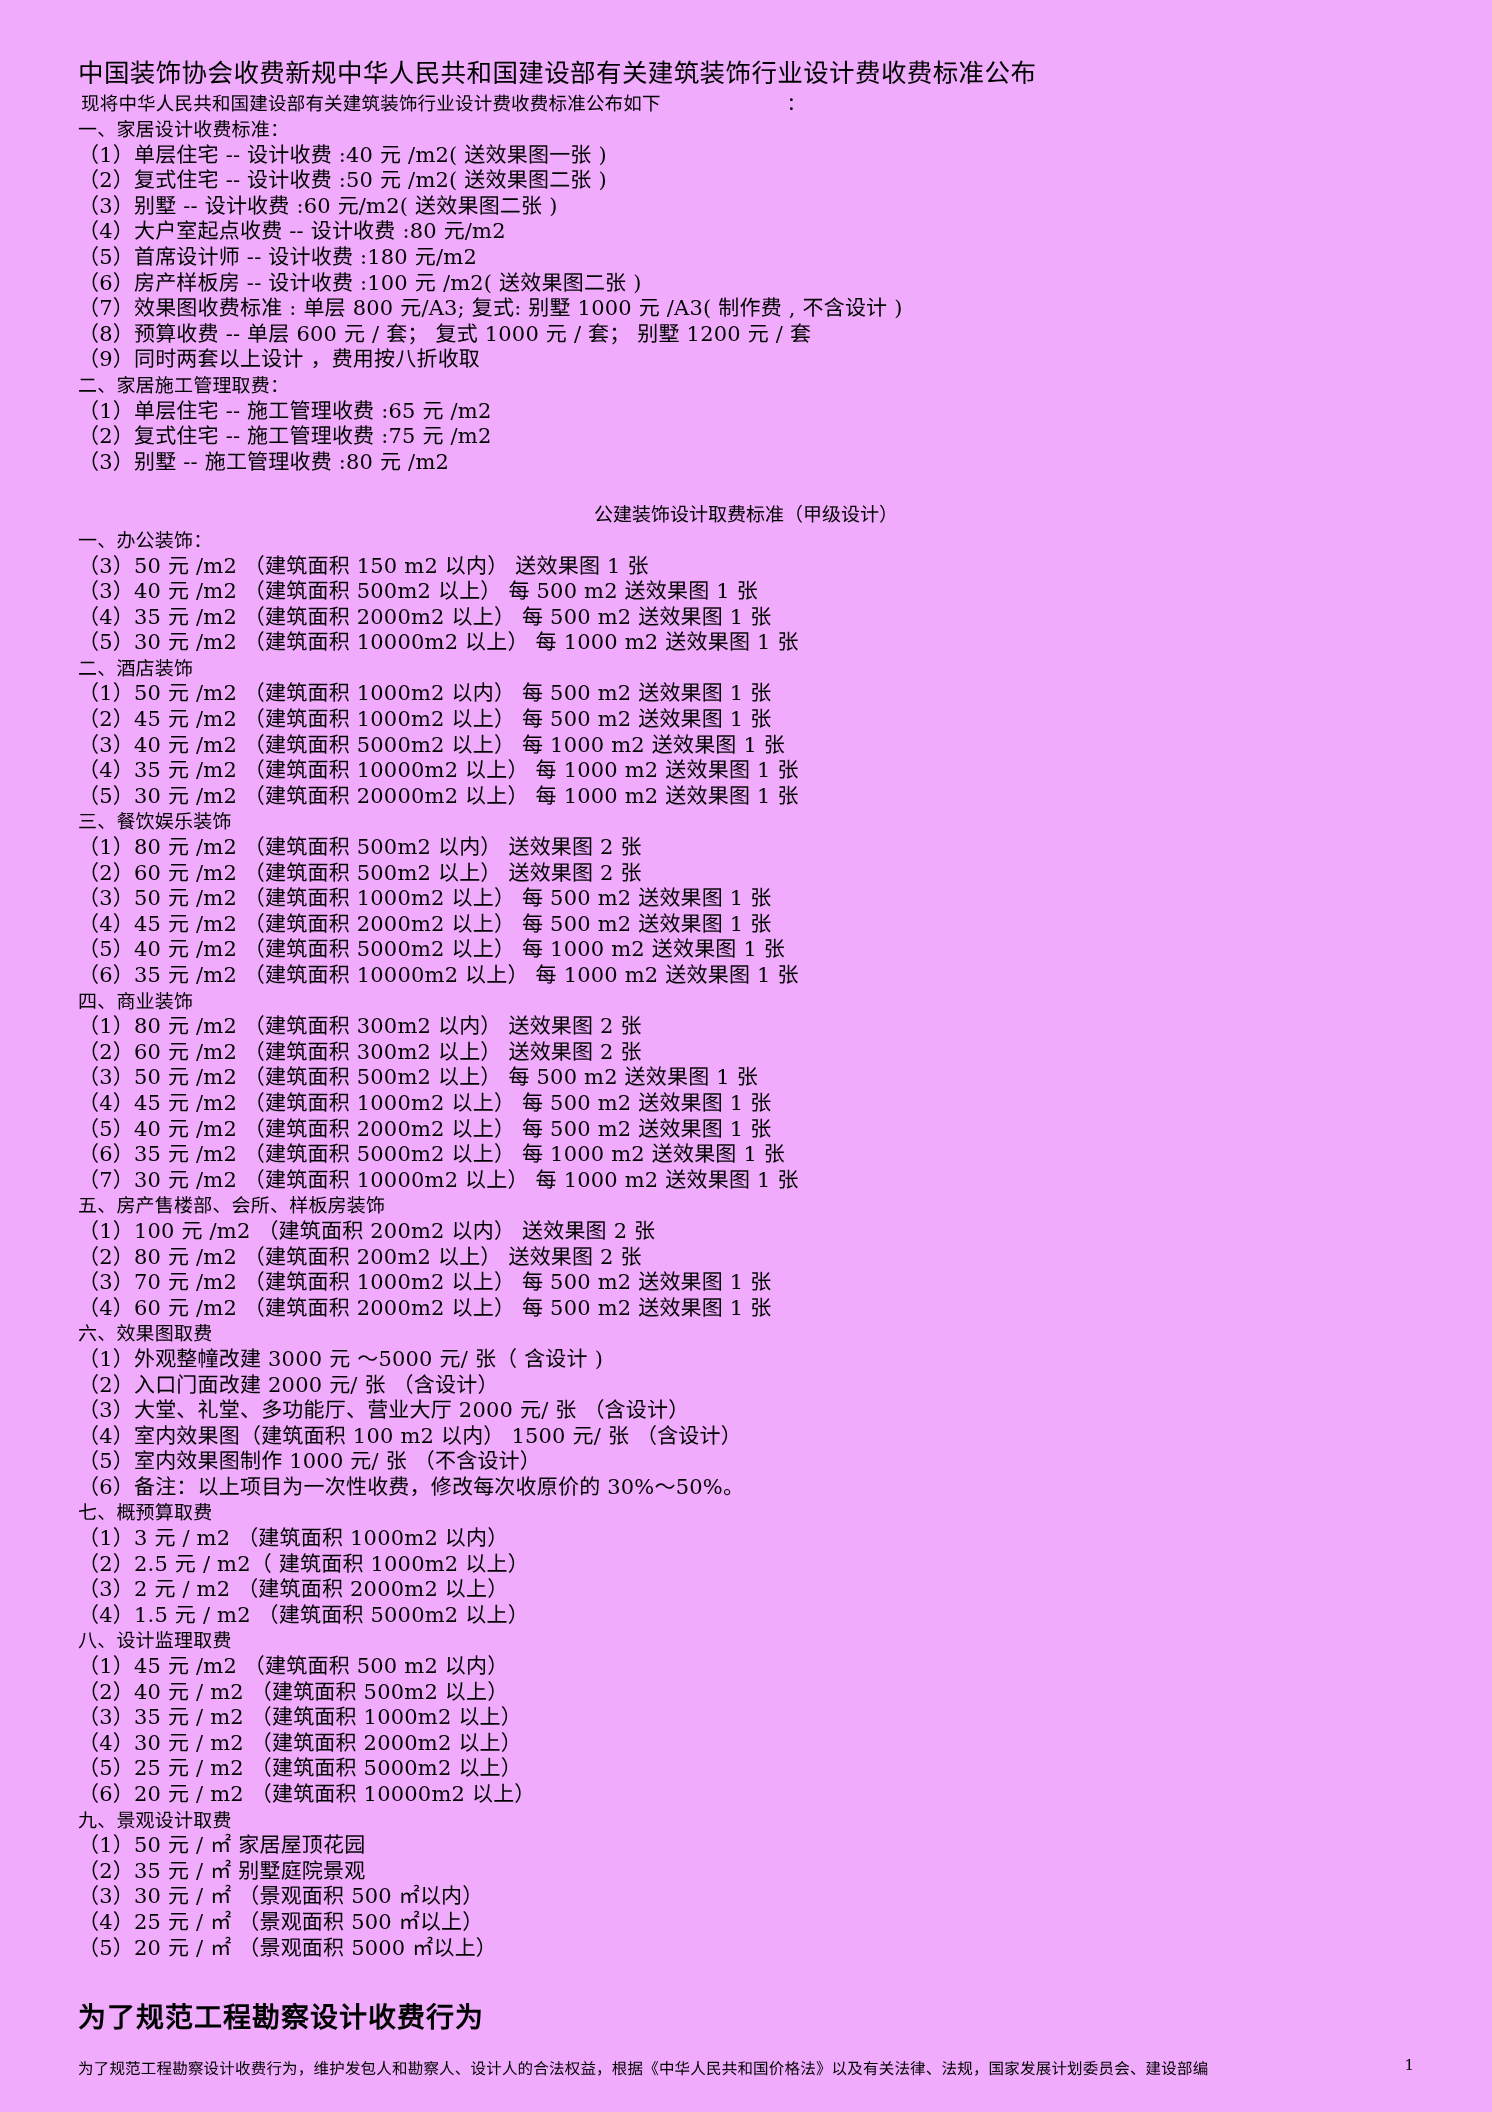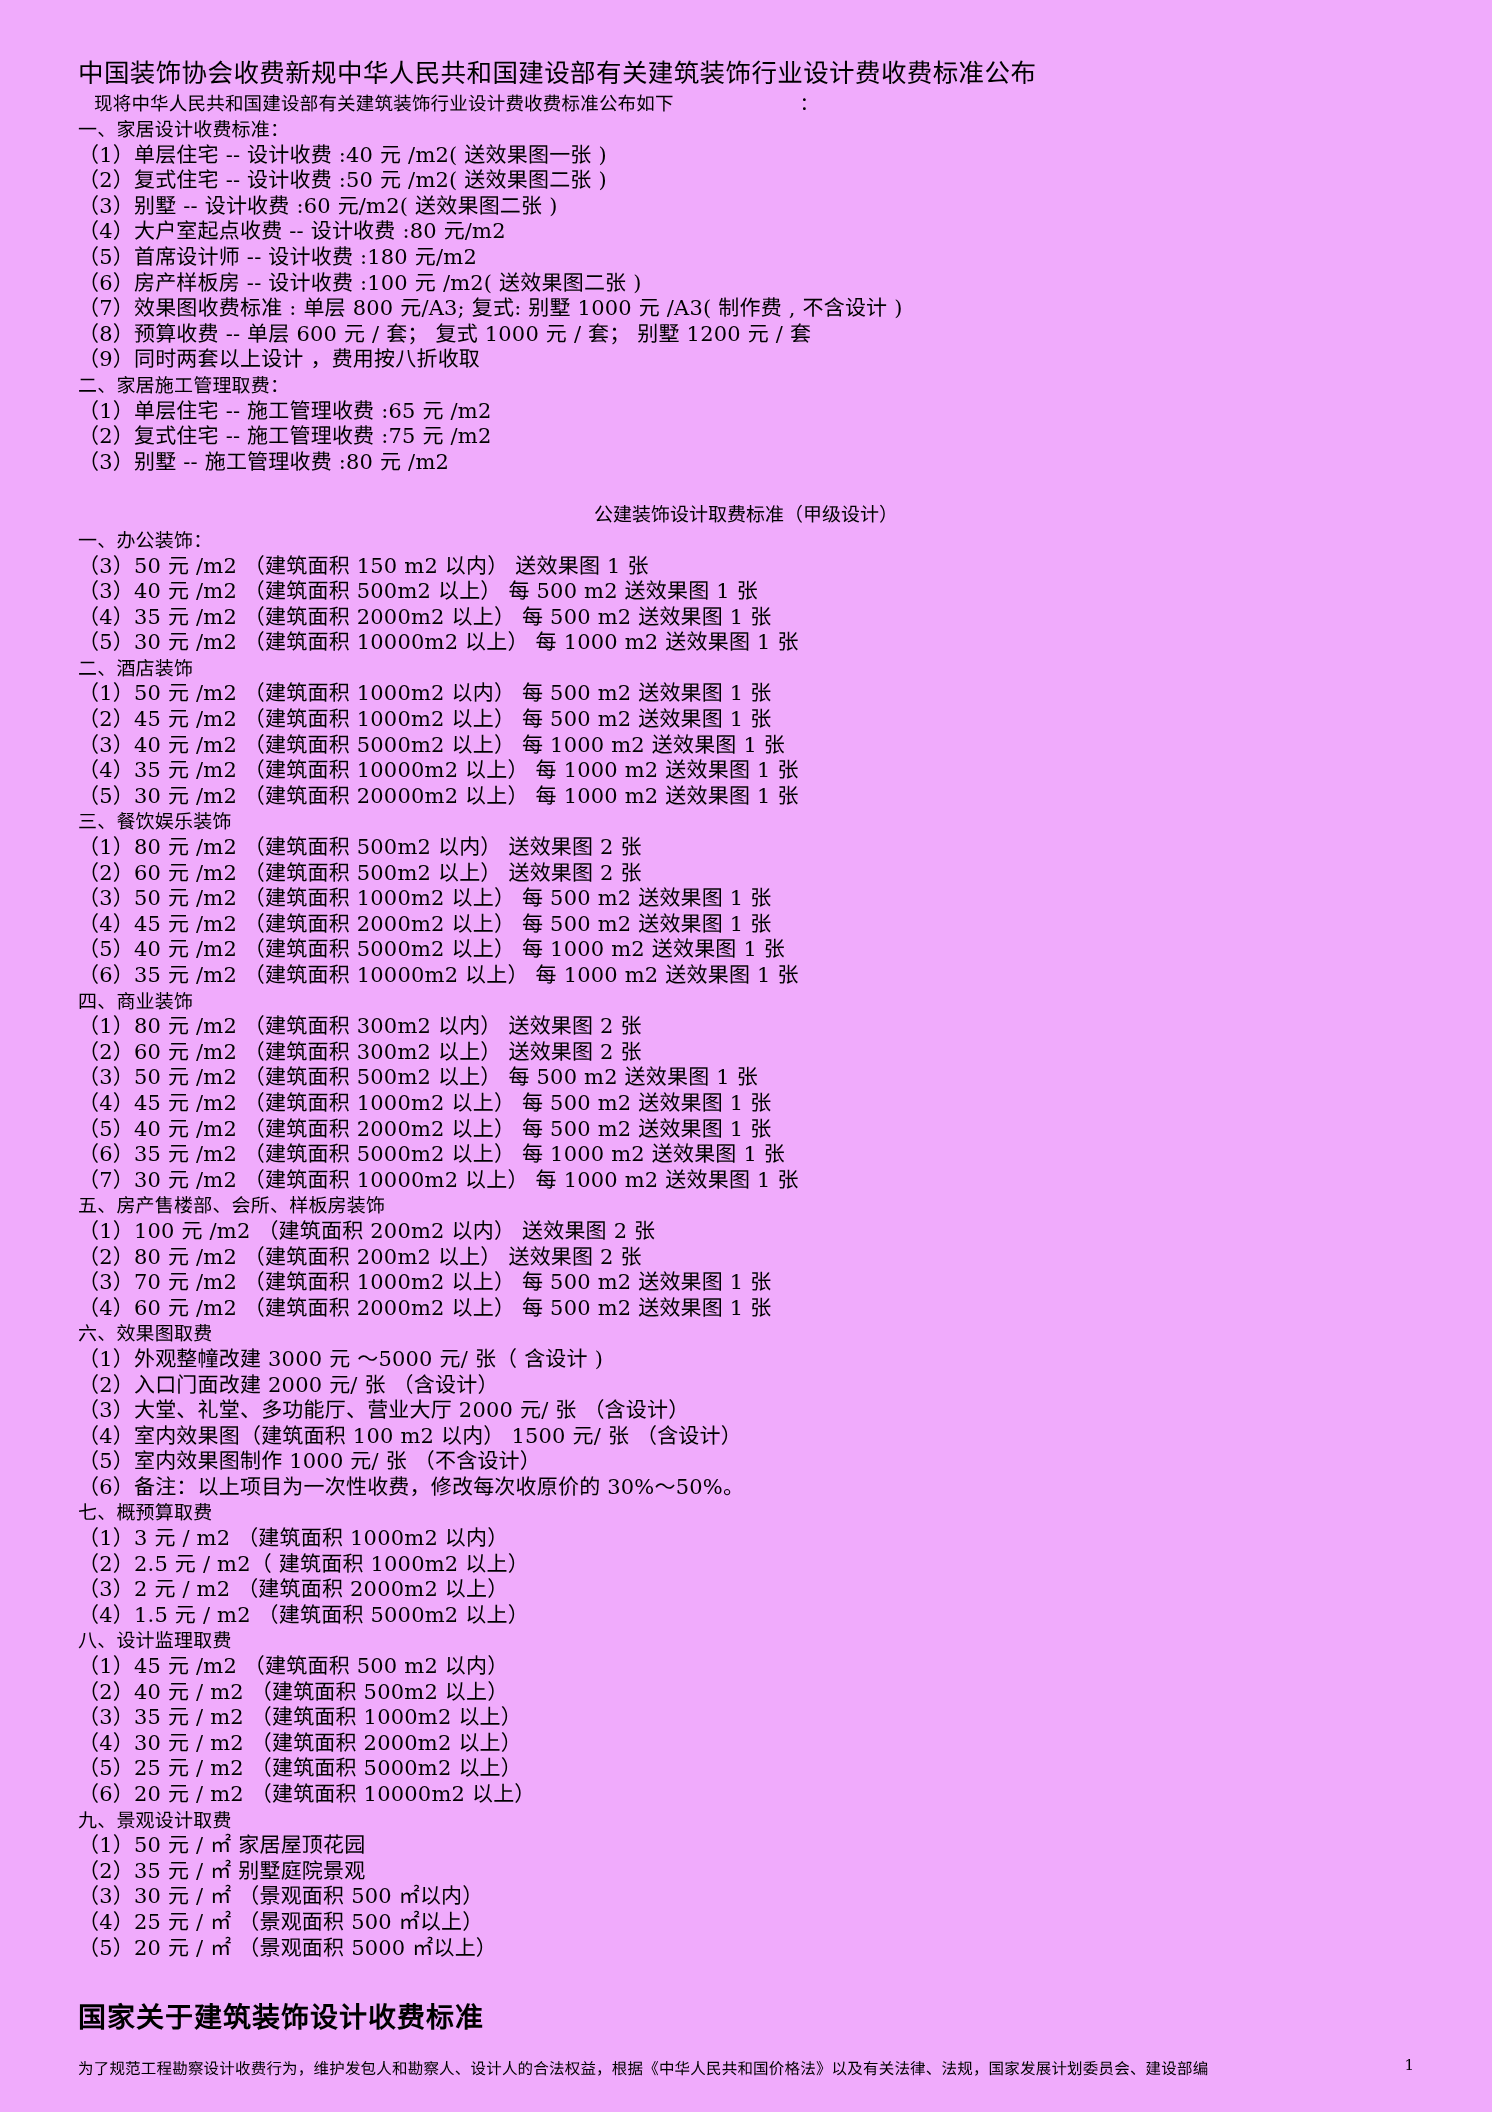--- a/index.html
+++ b/index.html
@@ -30,21 +30,21 @@
     white-space: nowrap;
     margin: 0 0 2px 0;
     font-weight: 400;
   }
   .lead {
     font-family: Liberation Sans, sans-serif;
     font-size: 18.5px;
     line-height: 24px;
     letter-spacing: 0.2px;
     white-space: nowrap;
-    margin: 0 0 1px 16px;
+    margin: 0 0 1px 3px;
   }
   .lead .tail-colon {
     display: inline-block;
     padding-left: 126px;
   }
   .sec-head {
     font-family: "DejaVu Serif", "Liberation Serif", serif;
     font-size: 19px;
     line-height: 25.6px;
     letter-spacing: 0.2px;
@@ -187,19 +187,19 @@
   <p class="item">（6）20 元 / m2  （建筑面积  10000m2 以上）</p>
 
   <p class="sec-head">九、景观设计取费</p>
   <p class="item">（1）50 元 / ㎡  家居屋顶花园</p>
   <p class="item">（2）35 元 / ㎡  别墅庭院景观</p>
   <p class="item">（3）30 元 / ㎡  （景观面积  500 ㎡以内）</p>
   <p class="item">（4）25 元 / ㎡  （景观面积  500 ㎡以上）</p>
   <p class="item">（5）20 元 / ㎡  （景观面积  5000 ㎡以上）</p>
 
   <div class="bottom-wrap">
-    <h2 class="big-head">国家关于建筑装饰设计收费标准</h2>
+    <h2 class="big-head">为了规范工程勘察设计收费行为</h2>
     <p class="body-para">为了规范工程勘察设计收费行为，维护发包人和勘察人、设计人的合法权益，根据《中华人民共和国价格法》以及有关法律、法规，国家发展计划委员会、建设部编</p>
   </div>
 
   <div class="page-number">1</div>
 
 </div>
 
 </body></html>

